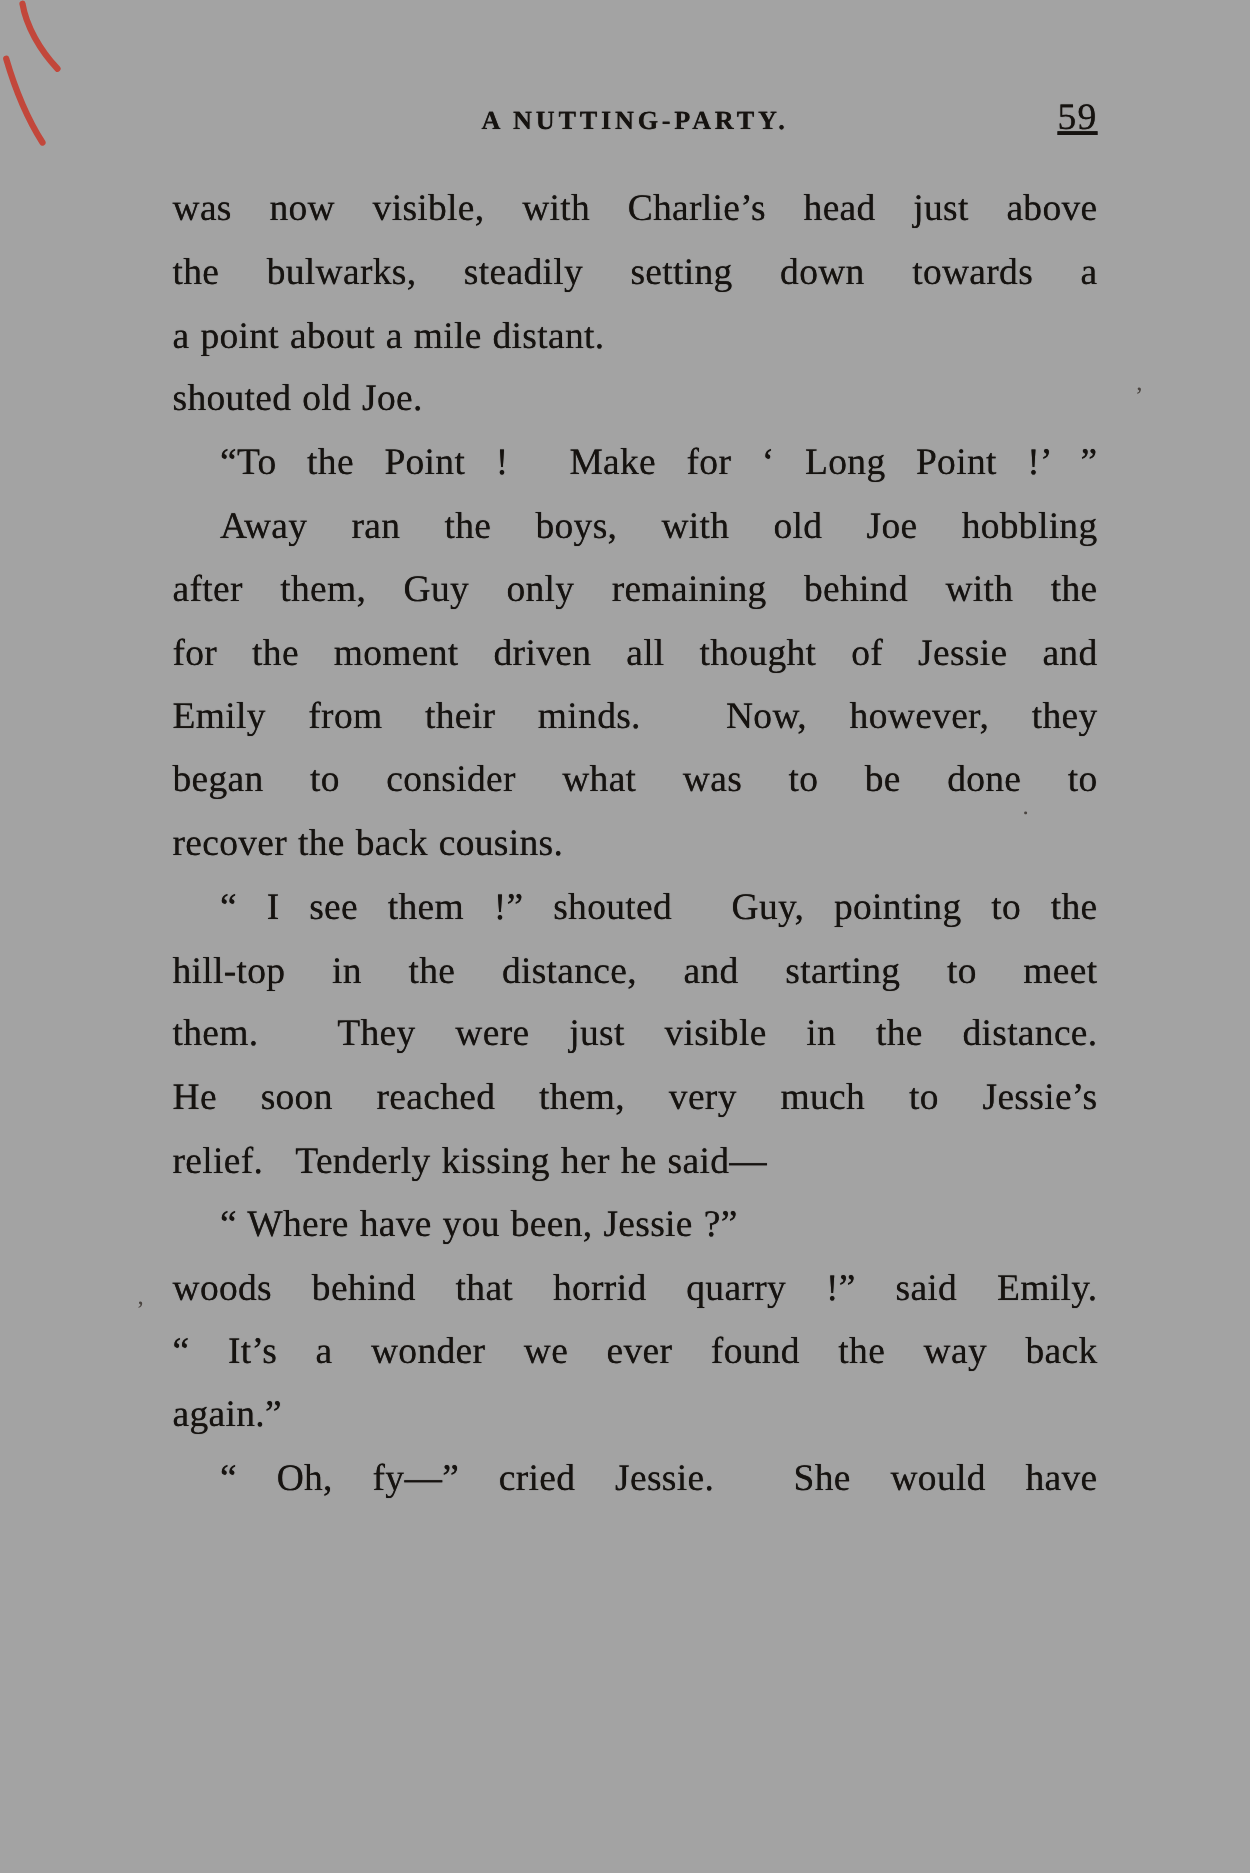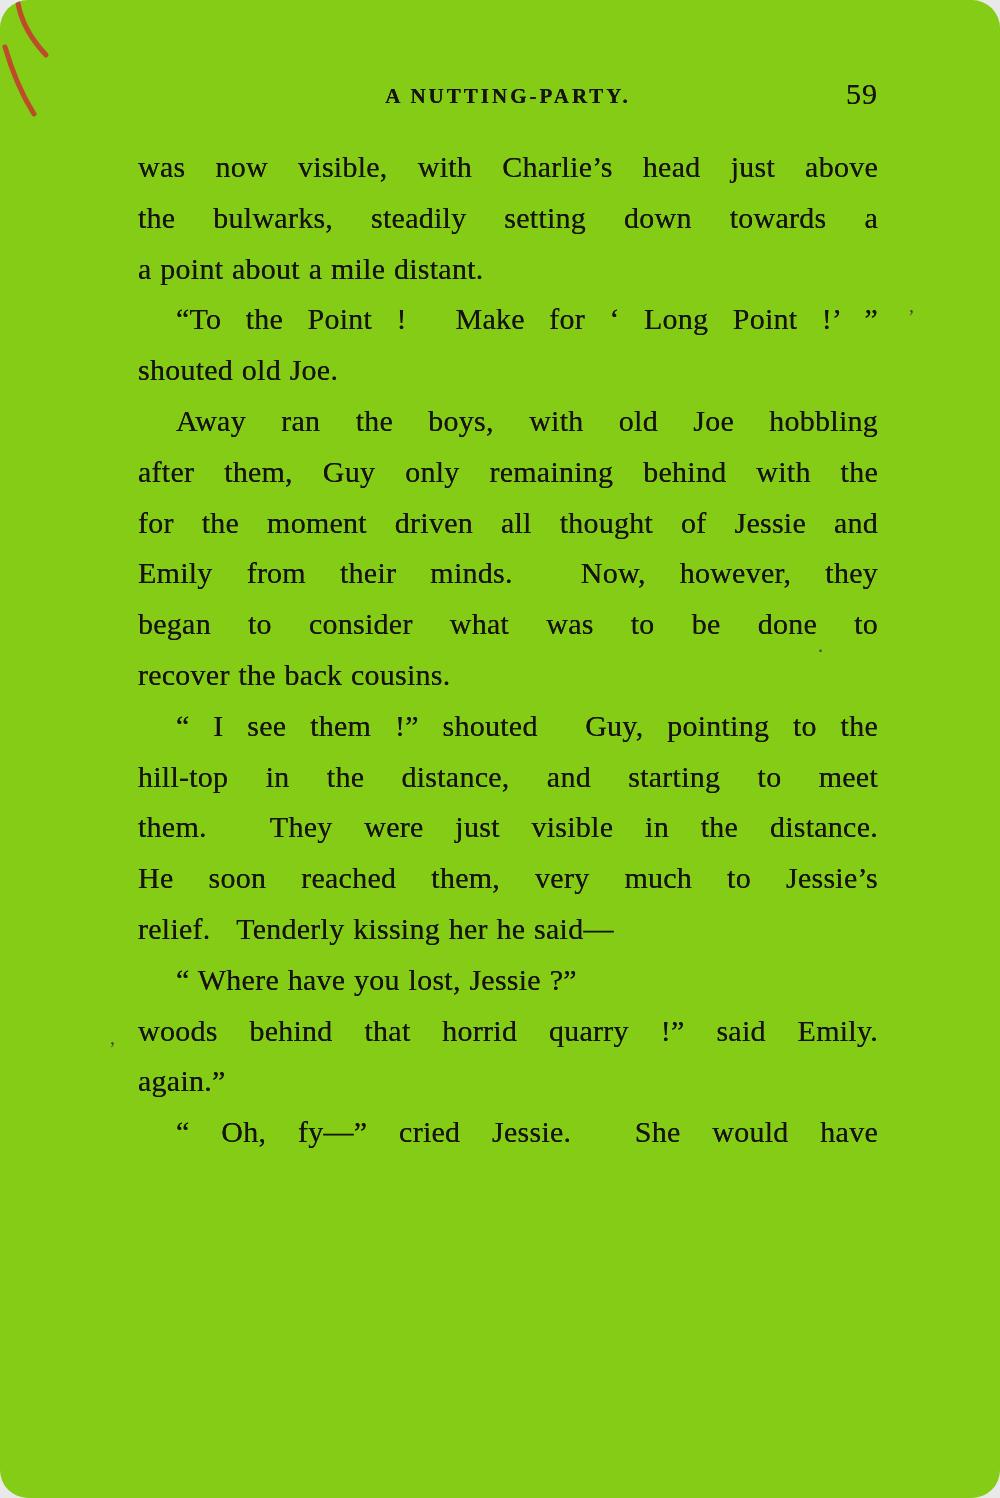--- a/index.html
+++ b/index.html
@@ -1,36 +1,36 @@
 <!DOCTYPE html>
 <html><head>
 <meta charset="utf-8">
 <style>
   html,body{margin:0;padding:0;background:#e9e9e9;}
   .page{
     position:relative;
     width:1000px;height:1498px;
-    background:#84cc16;
+    background:#a3a3a3;
     color:#161310;
     font-family:"Liberation Serif", serif;
     overflow:hidden;
     text-shadow:0 0 0.55px rgba(10,8,6,.85);
-    border-radius:28px;
   }
   .header{position:absolute;left:138px;top:84px;width:740px;}
   .running-head{
     text-align:center;
     font-size:21px;
     letter-spacing:3px;
     font-weight:bold;
   }
   .page-number{
     position:absolute;right:0;top:-7px;
     font-size:30px;
     letter-spacing:1px;
+    text-decoration:underline;
   }
   .body-text{
     position:absolute;left:138px;top:142px;width:740px;
     font-size:30px;
     line-height:50.8px;
     letter-spacing:0.25px;
     word-spacing:1px;
   }
   .line{min-height:50.8px;}
   .just{
@@ -60,35 +60,36 @@
 
   <div class="header">
     <div class="running-head">A NUTTING-PARTY.</div>
     <div class="page-number">59</div>
   </div>
 
   <div class="body-text">
       <div class="line just">was now visible, with Charlie’s head just above</div>
       <div class="line just">the bulwarks, steadily setting down towards a</div>
       <div class="line">a point about a mile distant.</div>
+      <div class="line">shouted old Joe.</div>
       <div class="line just indent">“To the Point !&nbsp; Make for ‘ Long Point !’ ”</div>
-      <div class="line">shouted old Joe.</div>
       <div class="line just indent">Away ran the boys, with old Joe hobbling</div>
       <div class="line just">after them, Guy only remaining behind with the</div>
       <div class="line just">for the moment driven all thought of Jessie and</div>
       <div class="line just">Emily from their minds.&nbsp; Now, however, they</div>
       <div class="line just">began to consider what was to be done to</div>
       <div class="line">recover the back cousins.</div>
       <div class="line just indent">“ I see them !” shouted&nbsp; Guy, pointing to the</div>
       <div class="line just">hill-top in the distance, and starting to meet</div>
       <div class="line just">them.&nbsp; They were just visible in the distance.</div>
       <div class="line just">He soon reached them, very much to Jessie’s</div>
       <div class="line">relief.&nbsp;&nbsp; Tenderly kissing her he said—</div>
-      <div class="line indent">“ Where have you lost, Jessie ?”</div>
+      <div class="line indent">“ Where have you been, Jessie ?”</div>
       <div class="line just">woods behind that horrid quarry !” said Emily.</div>
+      <div class="line just">“ It’s a wonder we ever found the way back</div>
       <div class="line">again.”</div>
       <div class="line just indent">“ Oh, fy—” cried Jessie.&nbsp; She would have</div>
     </div>
 
 <span class="speck" style="left: 908px; top: 306px;">ʼ</span>
     <span class="speck" style="left: 818px; top: 634px;">.</span>
     <span class="speck" style="left: 110px; top: 1026px;">,</span>
   </div>
 
 </body></html>

